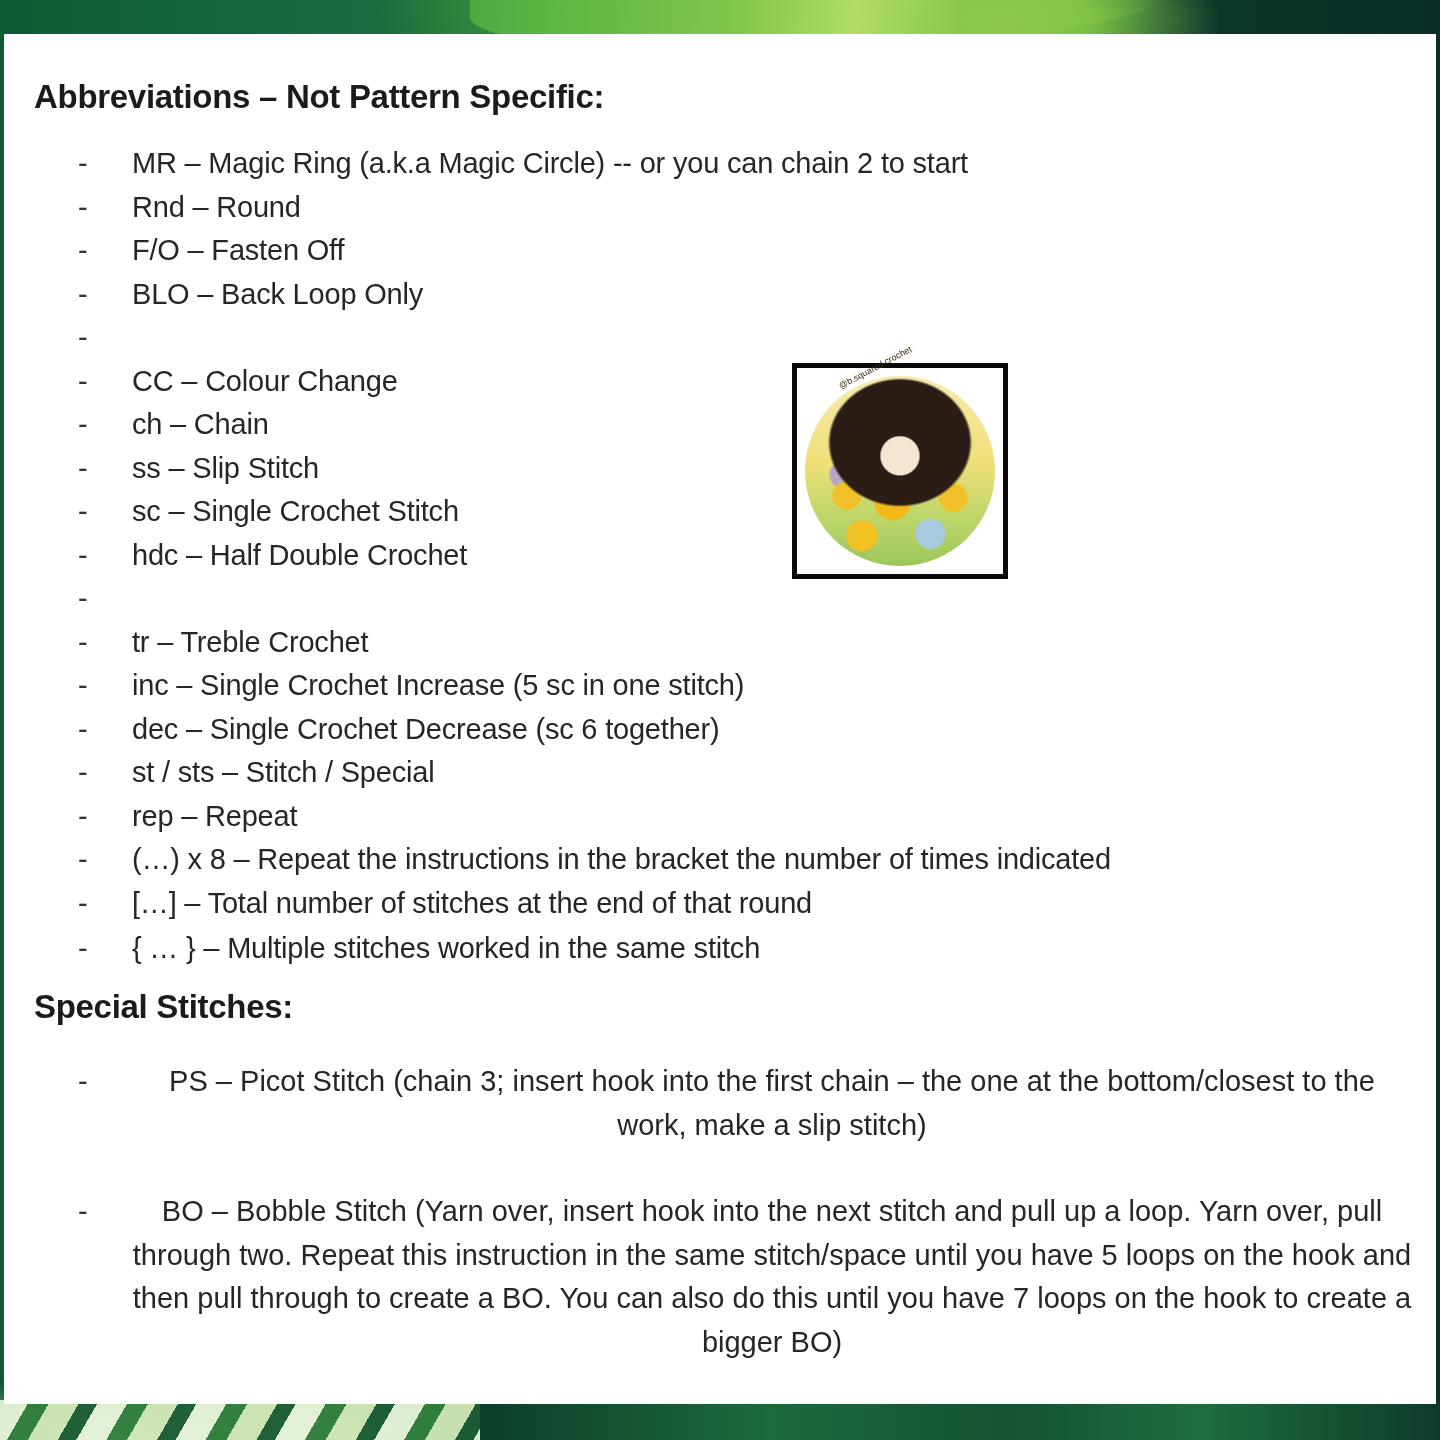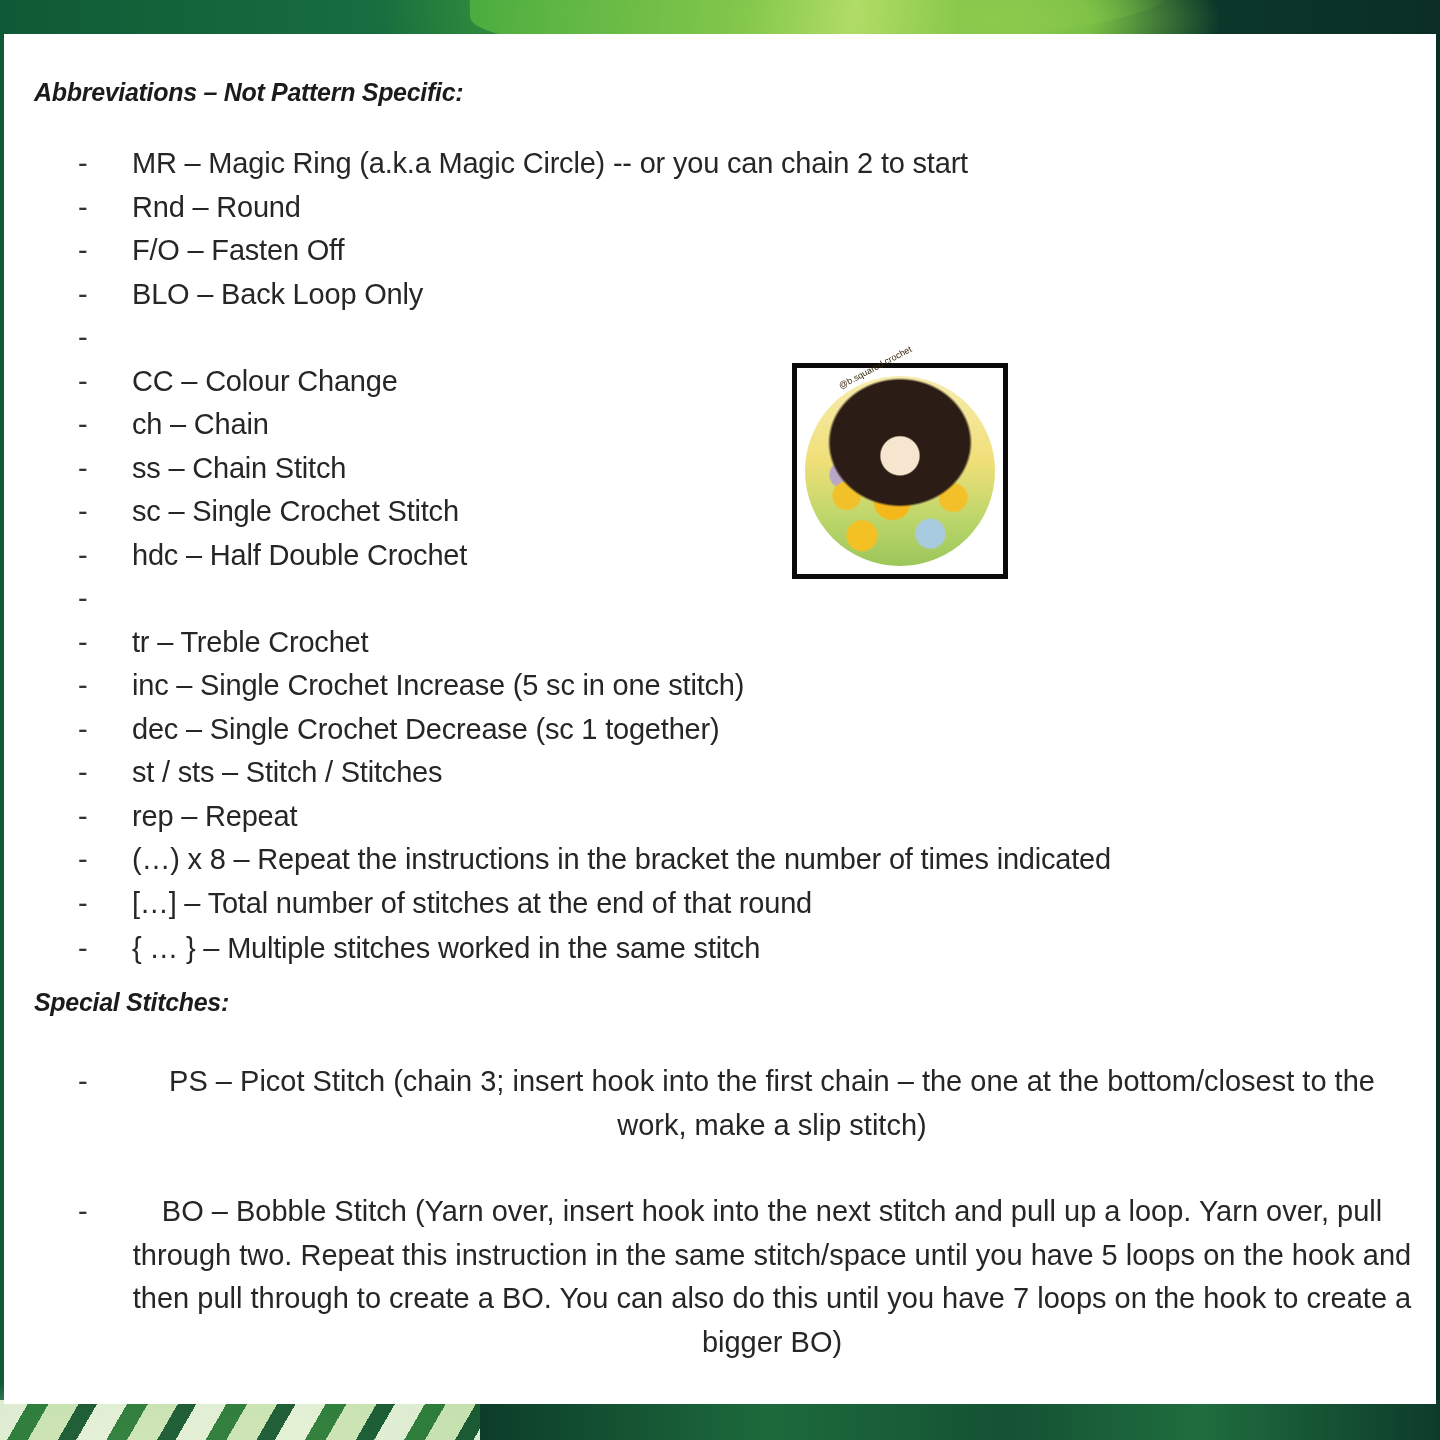--- a/index.html
+++ b/index.html
@@ -32,23 +32,22 @@
     .leaf-bottom-right {
       position: absolute; left: 480px; top: 1400px; width: 960px; height: 60px;
       background: linear-gradient(90deg, #0c3d2a 0%, #1d6a3c 30%, #145234 55%, #1f6d3e 75%, #0d3b2b 100%);
     }
     .card {
       position: absolute; left: 4px; top: 34px; width: 1432px; height: 1370px;
       background: #ffffff;
     }
     .heading {
       position: absolute; left: 30px;
-      font-weight: bold; font-size: 25px; color: #1b1b1b;
+      font-weight: bold; font-size: 33px; color: #1b1b1b;
       letter-spacing: -0.3px;
-      font-style: italic;
     }
     .list { position: absolute; left: 0; margin: 0; padding: 0; list-style: none; }
     .item {
       position: relative; font-size: 29px; color: #262626; white-space: nowrap;
       letter-spacing: -0.2px;
     }
     .dash { position: absolute; left: 74px; color: #333; }
     .text { position: absolute; left: 128px; }
     .abbr-list .item { height: 43.5px; line-height: 43.5px; }
     .special-item {
@@ -113,21 +112,21 @@
     <li class="item">
         <span class="dash">-</span>
         <span class="text">CC – Colour Change</span>
       </li>
     <li class="item">
         <span class="dash">-</span>
         <span class="text">ch – Chain</span>
       </li>
     <li class="item">
         <span class="dash">-</span>
-        <span class="text">ss – Chain Stitch</span>
+        <span class="text">ss – Slip Stitch</span>
       </li>
     <li class="item">
         <span class="dash">-</span>
         <span class="text">sc – Single Crochet Stitch</span>
       </li>
     <li class="item">
         <span class="dash">-</span>
         <span class="text">hdc – Half Double Crochet</span>
       </li>
     <li class="item">
@@ -136,25 +135,25 @@
     <li class="item">
         <span class="dash">-</span>
         <span class="text">tr – Treble Crochet</span>
       </li>
     <li class="item">
         <span class="dash">-</span>
         <span class="text">inc – Single Crochet Increase (5 sc in one stitch)</span>
       </li>
     <li class="item">
         <span class="dash">-</span>
-        <span class="text">dec – Single Crochet Decrease (sc 1 together)</span>
+        <span class="text">dec – Single Crochet Decrease (sc 6 together)</span>
       </li>
     <li class="item">
         <span class="dash">-</span>
-        <span class="text">st / sts – Stitch / Stitches</span>
+        <span class="text">st / sts – Stitch / Special</span>
       </li>
     <li class="item">
         <span class="dash">-</span>
         <span class="text">rep – Repeat</span>
       </li>
     <li class="item">
         <span class="dash">-</span>
         <span class="text">(…) x 8 – Repeat the instructions in the bracket the number of times indicated</span>
       </li>
     <li class="item">

